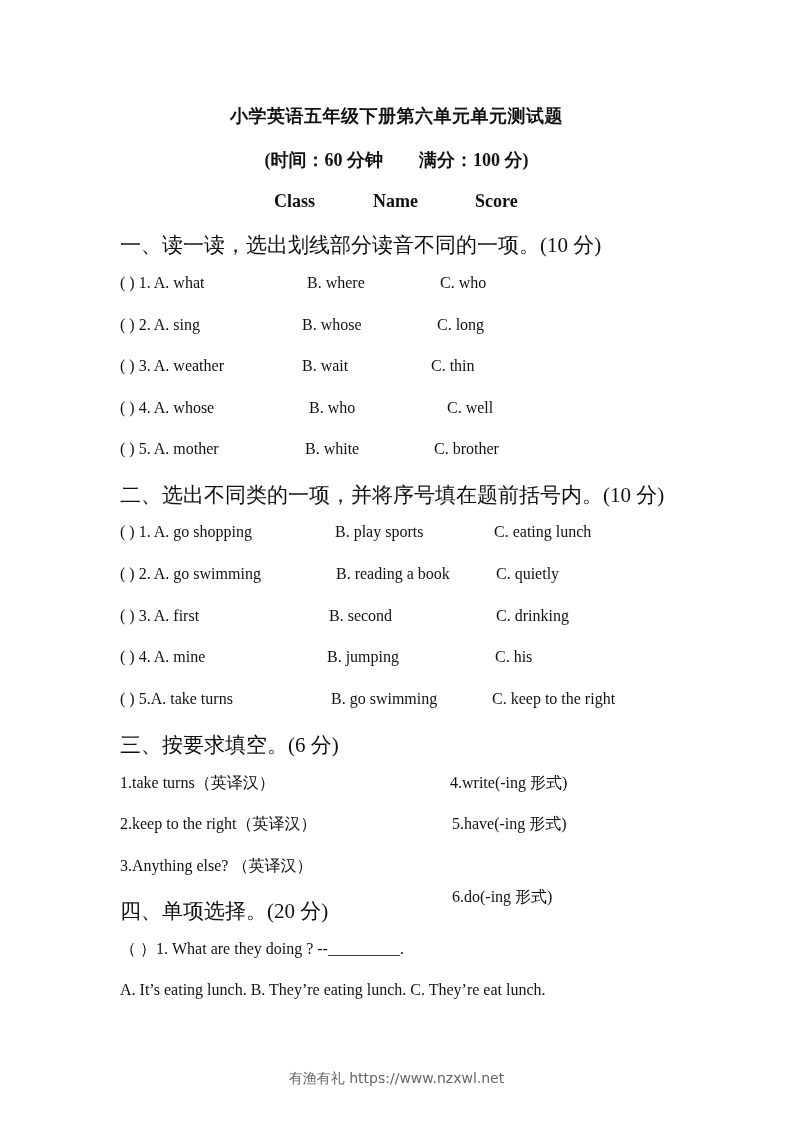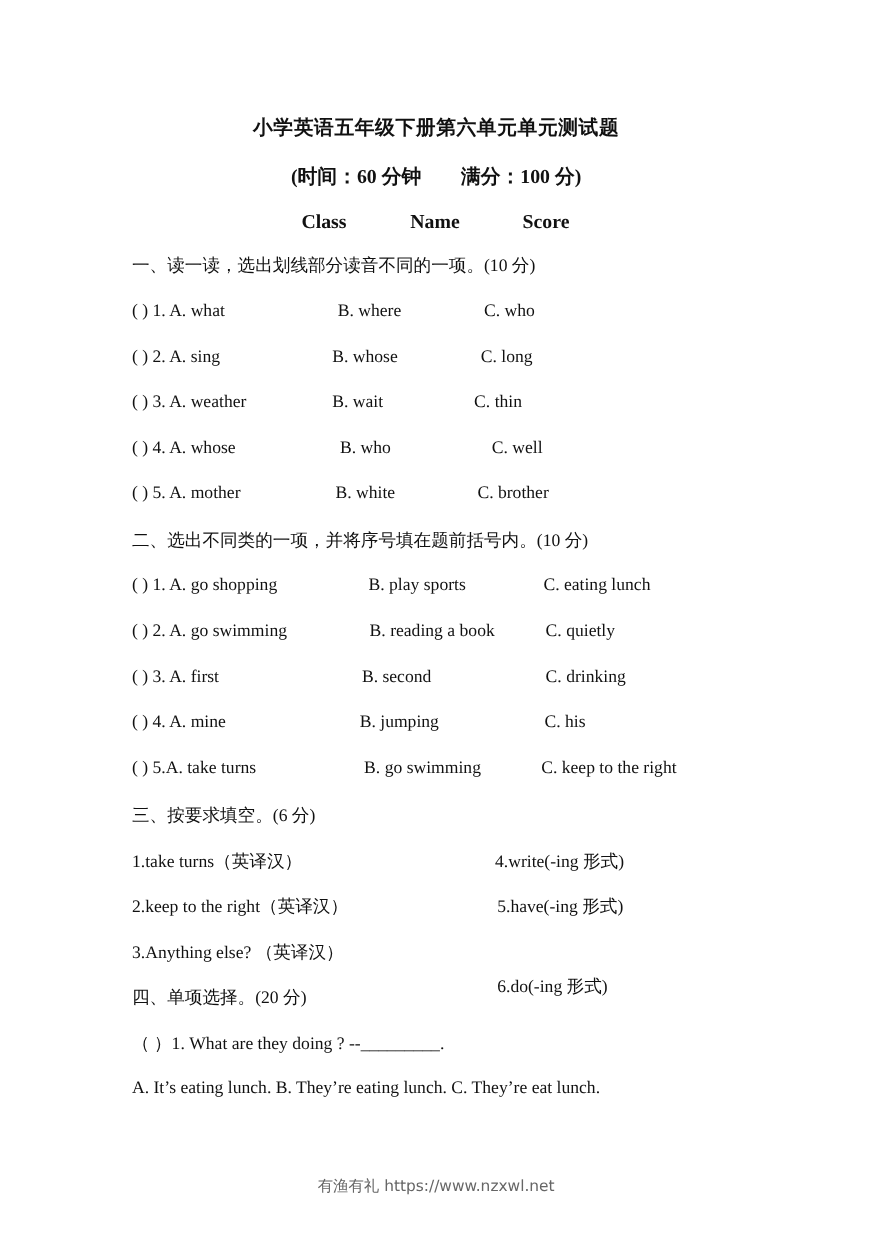--- a/index.html
+++ b/index.html
@@ -2,21 +2,21 @@
 <html><head>
   <meta charset="utf-8">
   <style>
     html, body { margin: 0; padding: 0; background: #ffffff; }
     body { width: 793px; height: 1122px; position: relative; overflow: hidden;
            font-family: "Liberation Serif", "DejaVu Serif", serif; color: #111; }
     .abs { position: absolute; white-space: nowrap; }
     .title { font-family: "DejaVu Sans", sans-serif; font-weight: bold; font-size: 18px; left: 0; width: 793px; text-align: center; top: 104px; letter-spacing: 0.5px; }
     .subtitle { font-weight: bold; font-size: 18px; left: 0; width: 793px; text-align: center; top: 148px; }
     .info { font-weight: bold; font-size: 18px; top: 191px; }
-    .heading { font-size: 16px; left: 120px; }
+    .heading { font-size: 21px; left: 120px; }
     .row { font-size: 16px; }
     .footer { font-family: "DejaVu Sans", sans-serif; font-size: 14px; color: #666; left: 0; width: 793px; text-align: center; top: 1070px; }
   </style>
 </head>
 <body>
 
 <div class="abs title">小学英语五年级下册第六单元单元测试题</div>
 <div class="abs subtitle">(时间：60 分钟　　满分：100  分)</div>
 
 <div class="abs info" style="left:274px;">Class</div>

